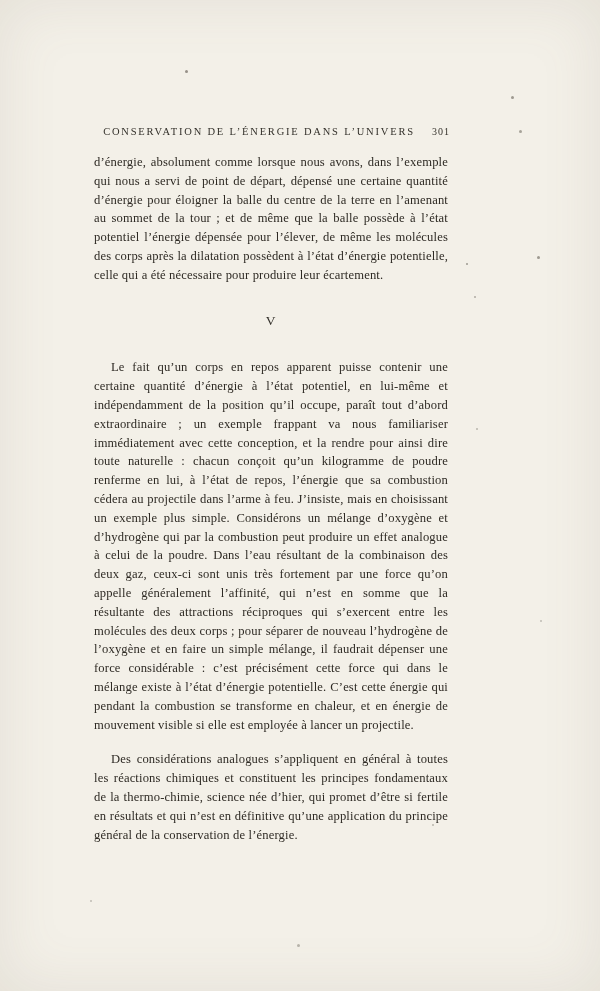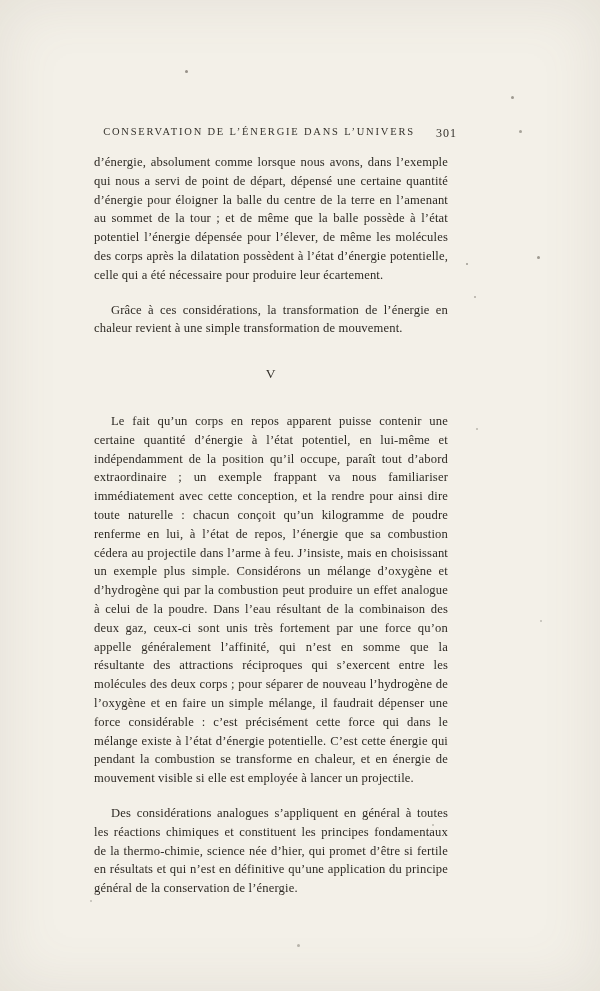--- a/index.html
+++ b/index.html
@@ -31,24 +31,24 @@
     color: #33302a;
     margin-bottom: 13px;
     white-space: nowrap;
   }
   .running-title {
     display: inline-block;
     transform: translateX(-12px);
   }
   .page-number {
     position: absolute;
-    right: 7px;
+    right: 14px;
     top: 0;
     letter-spacing: 1px;
-    font-size: 12px;
+    font-size: 10px;
   }
   .body-text {
     font-size: 12.6px;
     line-height: 18.8px;
     text-align: justify;
     letter-spacing: 0.15px;
   }
   .para {
     margin: 16px;
     text-indent: 17px;
@@ -75,21 +75,20 @@
 <div class="page">
 
   <div class="header">
     <span class="running-title">CONSERVATION DE L’ÉNERGIE DANS L’UNIVERS</span>
     <span class="page-number">301</span>
   </div>
 
   <div class="body-text">
     <p class="para no-indent">d’énergie, absolument comme lorsque nous avons, dans l’exemple qui nous a servi de point de départ, dépensé une certaine quantité d’énergie pour éloigner la balle du centre de la terre en l’amenant au sommet de la tour ; et de même que la balle possède à l’état potentiel l’énergie dépensée pour l’élever, de même les molécules des corps après la dilatation possèdent à l’état d’énergie potentielle, celle qui a été nécessaire pour produire leur écartement.</p>
 
-    <p class="para">Grâce à ces considérations, la transformation de l’énergie en chaleur revient à une simple transformation de mouvement.</p>
 
     <div class="section-heading">V</div>
 
     <p class="para">Le fait qu’un corps en repos apparent puisse contenir une certaine quantité d’énergie à l’état potentiel, en lui-même et indépendamment de la position qu’il occupe, paraît tout d’abord extraordinaire ; un exemple frappant va nous familiariser immédiatement avec cette conception, et la rendre pour ainsi dire toute naturelle : chacun conçoit qu’un kilogramme de poudre renferme en lui, à l’état de repos, l’énergie que sa combustion cédera au projectile dans l’arme à feu. J’insiste, mais en choisissant un exemple plus simple. Considérons un mélange d’oxygène et d’hydrogène qui par la combustion peut produire un effet analogue à celui de la poudre. Dans l’eau résultant de la combinaison des deux gaz, ceux-ci sont unis très fortement par une force qu’on appelle généralement l’affinité, qui n’est en somme que la résultante des attractions réciproques qui s’exercent entre les molécules des deux corps ; pour séparer de nouveau l’hydrogène de l’oxygène et en faire un simple mélange, il faudrait dépenser une force considérable : c’est précisément cette force qui dans le mélange existe à l’état d’énergie potentielle. C’est cette énergie qui pendant la combustion se transforme en chaleur, et en énergie de mouvement visible si elle est employée à lancer un projectile.</p>
 
     <p class="para">Des considérations analogues s’appliquent en général à toutes les réactions chimiques et constituent les principes fondamentaux de la thermo-chimie, science née d’hier, qui promet d’être si fertile en résultats et qui n’est en définitive qu’une application du principe général de la conservation de l’énergie.</p>
   </div>
 
   <div id="speck-layer">
       <div class="speck" style="left: 185px; top: 70px; width: 3px; height: 3px; opacity: 0.55;"></div>

